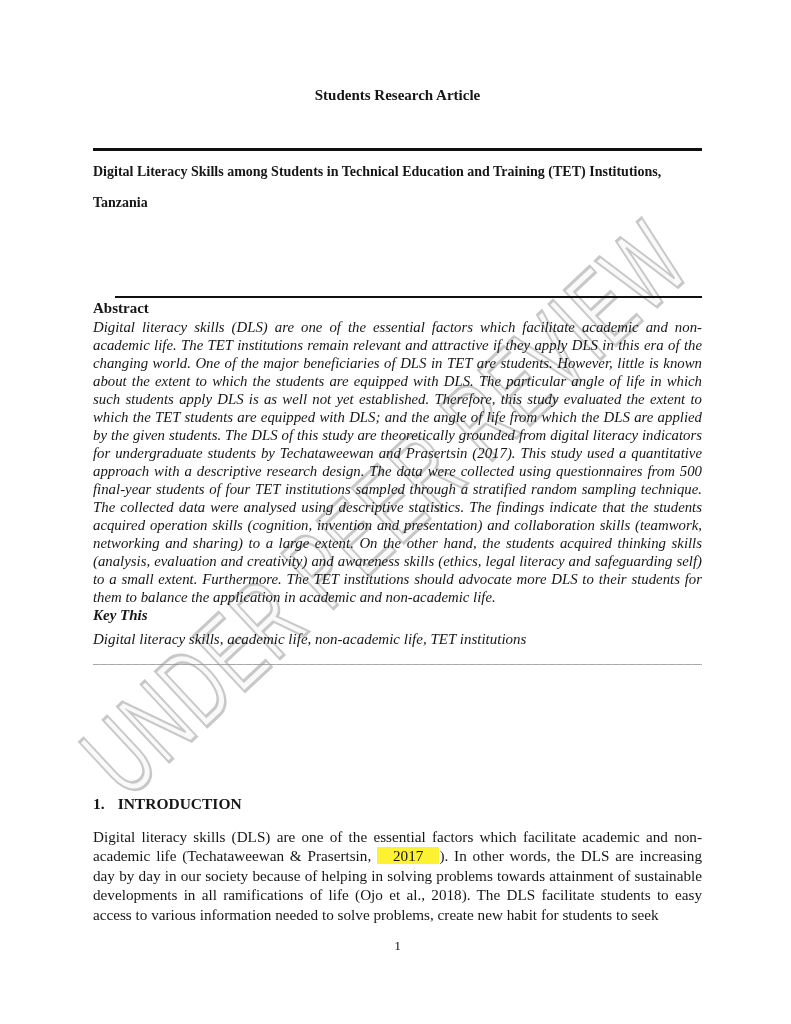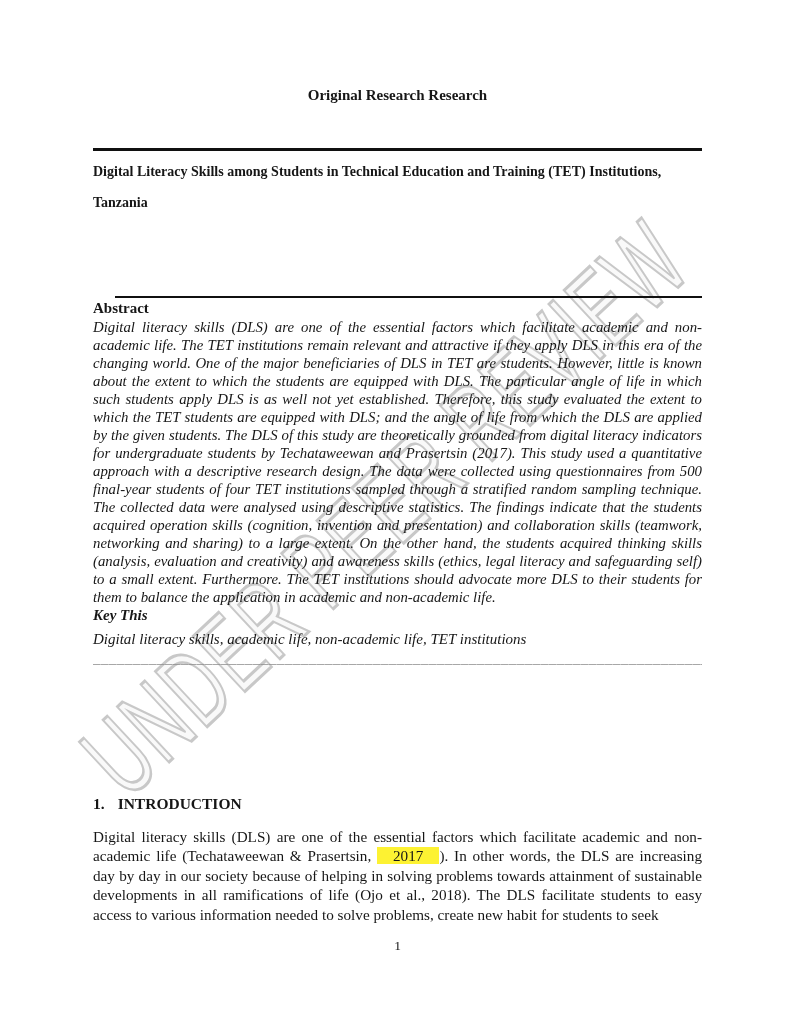--- a/index.html
+++ b/index.html
@@ -112,21 +112,21 @@
 </style>
 </head>
 <body>
 
 <div class="page">
 
   <div class="watermark" style="-webkit-text-stroke-color: rgb(200, 200, 200);">UNDER PEER REVIEW</div>
 
   <div class="content">
 
-    <div class="header-label">Original Research Research</div>
+    <div class="header-label">Students Research Article</div>
 
     <div class="title-rule"></div>
 
     <h1 class="page-title" style="margin:5px 0 0 0;">Digital Literacy Skills among Students in Technical Education and Training (TET) Institutions, Tanzania</h1>
 
     <div class="abstract-rule"></div>
 
     <div class="abstract-heading">Abstract</div>
 
     <div class="abstract-body">Digital literacy skills (DLS) are one of the essential factors which facilitate academic and non-academic life. The TET institutions remain relevant and attractive if they apply DLS in this era of the changing world. One of the major beneficiaries of DLS in TET are students. However, little is known about the extent to which the students are equipped with DLS. The particular angle of life in which such students apply DLS is as well not yet established. Therefore, this study evaluated the extent to which the TET students are equipped with DLS; and the angle of life from which the DLS are applied by the given students. The DLS of this study are theoretically grounded from digital literacy indicators for undergraduate students by Techataweewan and Prasertsin (2017). This study used a quantitative approach with a descriptive research design. The data were collected using questionnaires from 500 final-year students of four TET institutions sampled through a stratified random sampling technique. The collected data were analysed using descriptive statistics. The findings indicate that the students acquired operation skills (cognition, invention and presentation) and collaboration skills (teamwork, networking and sharing) to a large extent. On the other hand, the students acquired thinking skills (analysis, evaluation and creativity) and awareness skills (ethics, legal literacy and safeguarding self) to a small extent. Furthermore. The TET institutions should advocate more DLS to their students for them to balance the application in academic and non-academic life.</div>

